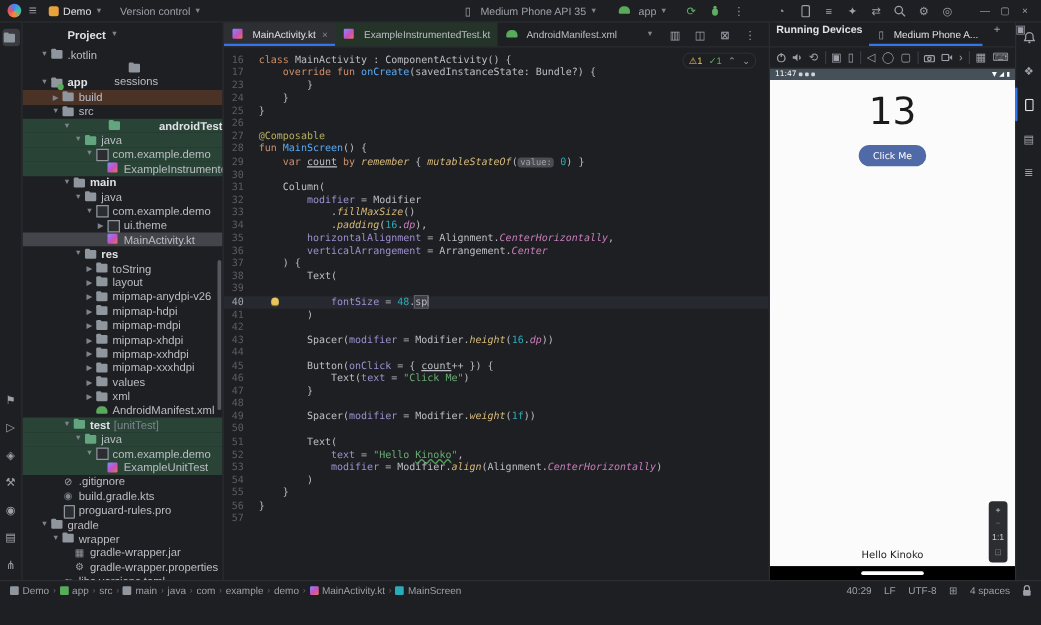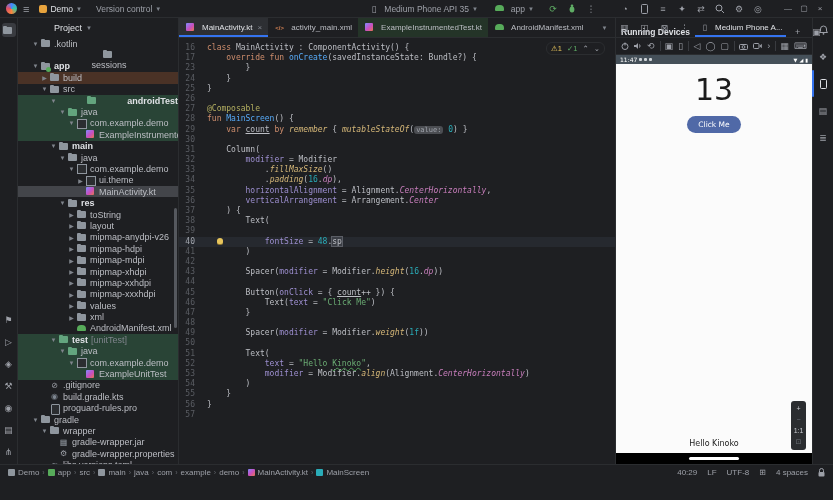--- a/index.html
+++ b/index.html
@@ -21,21 +21,21 @@
   .main { display:flex; height:446px; }
   .lstrip { width:18px; border-right:1px solid #2b2d30; display:flex; flex-direction:column;
     align-items:center; padding:5px 0; gap:9px; }
   .ls-ic { width:14px; height:14px; display:flex; align-items:center; justify-content:center;
     font-size:9px; color:#9da0a8; border-radius:3px; }
   .ls-ic.active { background:#393b40; color:#dfe1e5; }
   .ls-bottom { margin-top:auto; display:flex; flex-direction:column; gap:8px; align-items:center; }
   .project { width:161px; border-right:1px solid #2b2d30; display:flex; flex-direction:column; }
   .pane-head { height:20px; display:flex; align-items:center; gap:4px; padding:0 8px;
     font-size:9px; flex:none; }
-  .pane-head b { color:#dfe1e5; font-weight:normal;padding-left:28px; }
+  .pane-head b { color:#dfe1e5; font-weight:bold;padding-left:28px; }
   .tree { flex:1; overflow:hidden; position:relative; font-size:9px; }
   .trow { height:11.4px; display:flex; align-items:center; white-space:nowrap; }
   .trow.hl-g { background:#294436; }
   .trow.hl-b { background:#4a3226; }
   .trow.hl-s { background:#43454a; }
   .tchev { width:9px; flex:none; font-size:6px; color:#7f848c; text-align:center; }
   .ti { width:11px; height:11px; margin-right:3px; flex:none; position:relative; display:inline-flex;
     align-items:center; justify-content:center; font-size:7px; }
   .ti-folder::before, .ti-folderg::before, .ti-mod::before { content:""; position:absolute; left:1px; top:2px;
     width:9px; height:7px; background:#8f969e; border-radius:1px; }
@@ -86,21 +86,21 @@
   .tk-pr { color:#c77dbb; font-style:italic; }
   .tk-u { color:#bcbec4; text-decoration:underline; }
   .tk-box { color:#bcbec4; outline:1px solid #5b5e66; background:#3b3e45; }
   .tk-hint { background:#4b4d52; color:#9fa3ab; border-radius:3px; padding:0 2px; font-size:7px; }
   .caret { display:inline-block; width:1px; height:8px; background:#d0d2d8; vertical-align:-1px; }
   .inspections { position:absolute; top:24px; right:10px; display:flex; align-items:center; gap:5px;
     font-size:7.5px; color:#9da0a8; background:#1e1f22; padding:1px 4px; border-radius:6px;
     border:1px solid #2b2d30; }
   .insp-warn { color:#e8c55c; } .insp-ok { color:#5fad65; }
   .devices { width:197px; border-left:1px solid #2b2d30; display:flex; flex-direction:column; }
-  .dev-head { height:20px; display:flex; align-items:flex-end; gap:5px; padding:0 5px; font-size:8px;
+  .dev-head { height:20px; display:flex; align-items:flex-start; gap:5px; padding:0 5px; font-size:8px;
     flex:none; border-bottom:1px solid #2b2d30; }
   .dev-head b { color:#dfe1e5; font-size:8.5px; white-space:nowrap; }
   .dev-tab { display:flex; align-items:center; gap:3px; height:100%; padding:0 3px;
     box-shadow:inset 0 -2px 0 #3574f0; color:#dfe1e5; white-space:nowrap; }
   .dev-actions { margin-left:auto; display:flex; gap:5px; color:#9da0a8; }
   .dev-toolbar { height:17px; display:flex; align-items:center; gap:5px; padding:0 5px;
     color:#9da0a8; flex:none; font-size:8px; border-bottom:1px solid #2b2d30; }
   .dev-toolbar .sep { width:1px; height:10px; background:#393b40; }
   .emulator { flex:1; position:relative; display:flex; flex-direction:column; background:#1e1f22; }
   .emu-status { height:9px; background:#455059; display:flex; align-items:center; padding:0 4px;
@@ -455,24 +455,20 @@
         </div>
       </div>
   </div>
 
   <div class="editor-col">
     <div class="tabbar" id="tabbar">
         <div class="tab active">
           <span class="ti ti-kt"></span>
           <span>MainActivity.kt</span>
           <span class="tclose">×</span>
-        </div>
-        <div class="tab">
-          <span class="ti ti-xml">&lt;/&gt;</span>
-          <span>activity_main.xml</span>
         </div>
         <div class="tab tint">
           <span class="ti ti-kt"></span>
           <span>ExampleInstrumentedTest.kt</span>
         </div>
         <div class="tab">
           <span class="ti ti-android"></span>
           <span>AndroidManifest.xml</span>
         </div>
         <span class="tab-actions">

